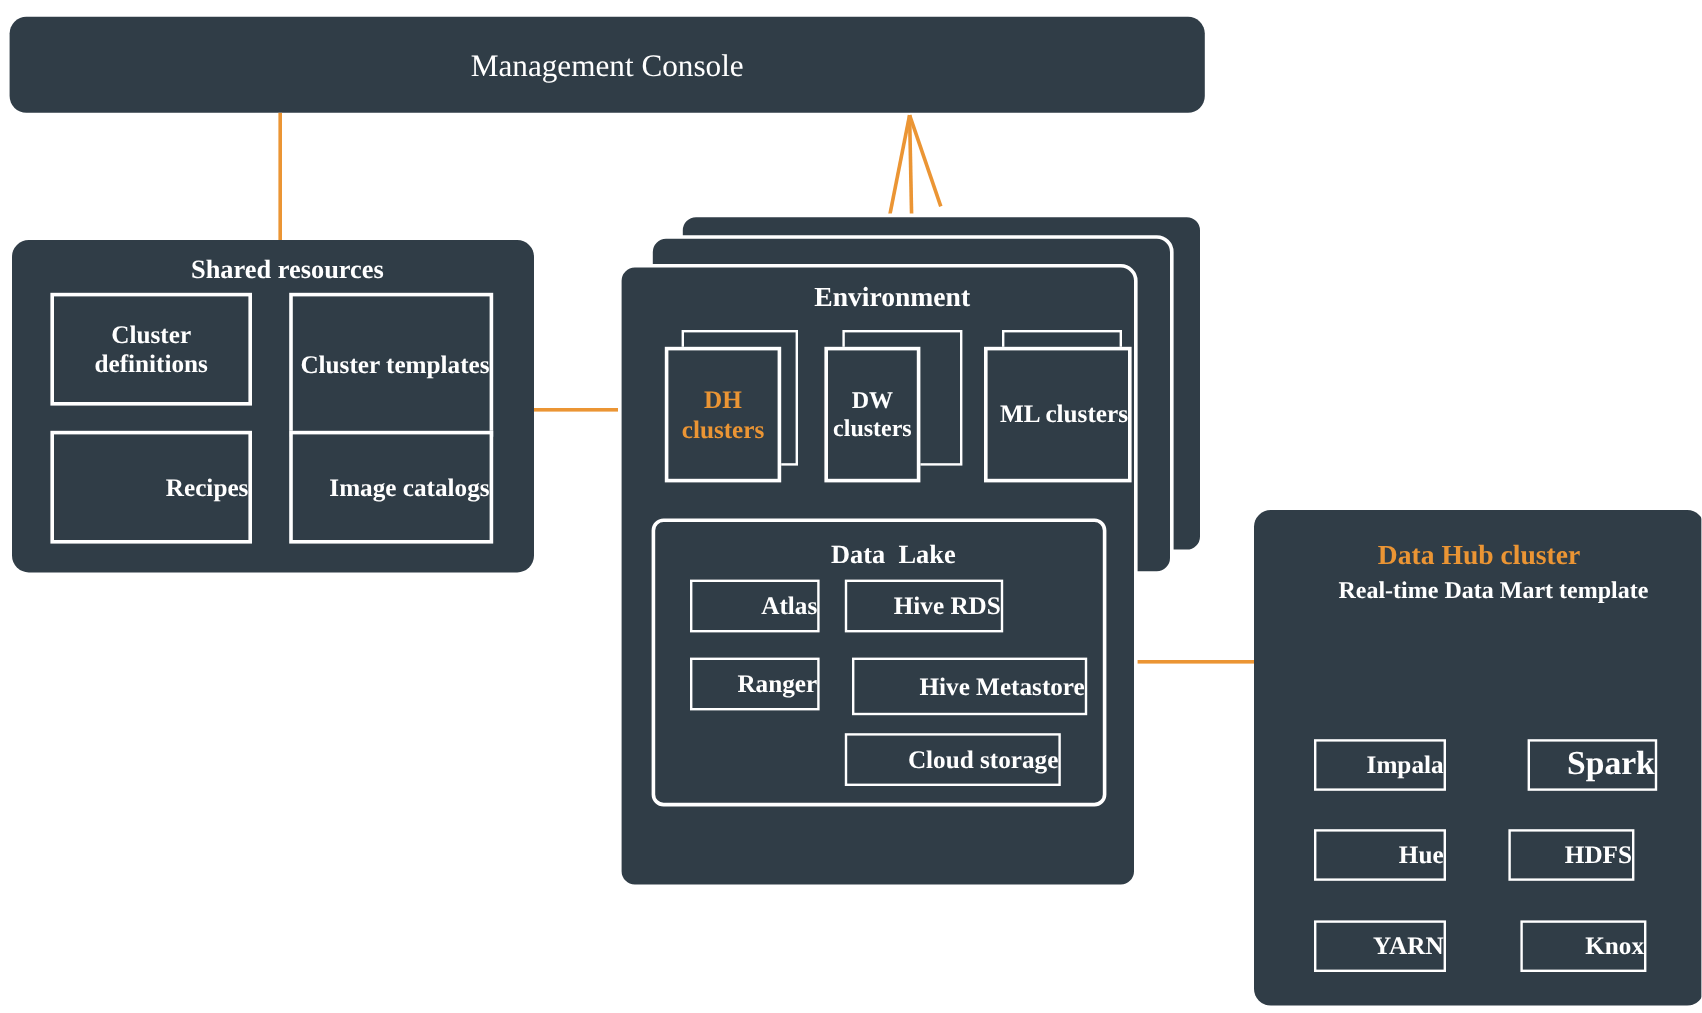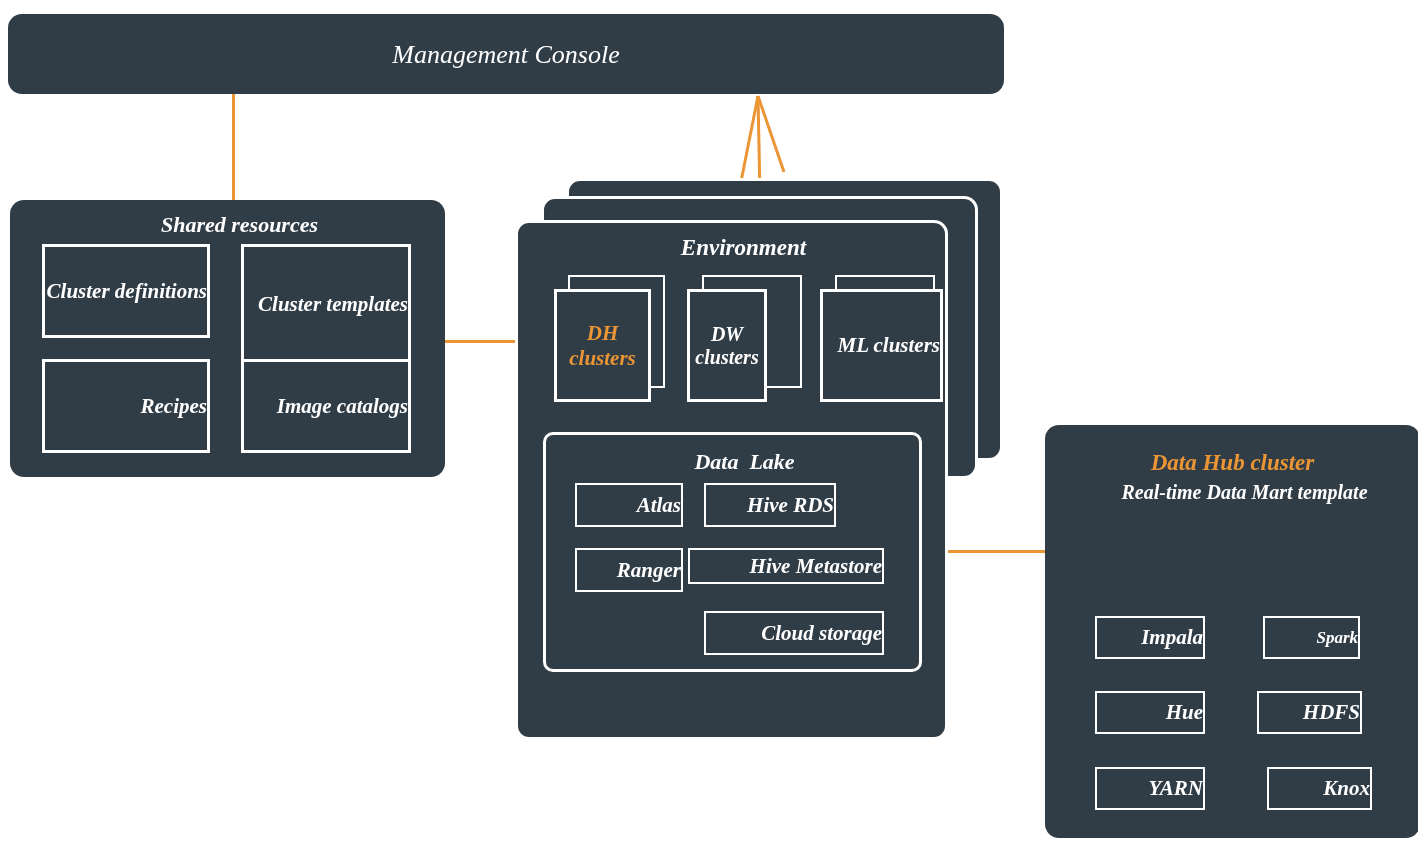--- a/index.html
+++ b/index.html
@@ -16,21 +16,20 @@
     height: 844px;
     background: #ffffff;
     overflow: hidden;
   }
 
   
   .panel {
     position: absolute;
     background: #303d47;
     box-sizing: border-box;
-    font-style: italic;
   }
   .panel-round {
     border-radius: 14px;
   }
   .panel-round-sm {
     border-radius: 10px;
   }
   .outlined {
     border: 3px solid #ffffff;
   }
@@ -195,38 +194,38 @@
 
       <div class="box thin" style="left:29px; top:48px; width:108px; height:44px; font-size:21px;">
         <span>Atlas</span>
       </div>
       <div class="box thin" style="left:158px; top:48px; width:132px; height:44px; font-size:21px;">
         <span>Hive RDS</span>
       </div>
       <div class="box thin" style="left:29px; top:113px; width:108px; height:44px; font-size:21px;">
         <span>Ranger</span>
       </div>
-      <div class="box thin" style="left:142px; top:113px; width:196px; height:36px; font-size:21px;">
+      <div class="box thin" style="left:164px; top:113px; width:196px; height:48px; font-size:21px;">
         <span>Hive Metastore</span>
       </div>
       <div class="box thin" style="left:158px; top:176px; width:180px; height:44px; font-size:21px;">
         <span>Cloud storage</span>
       </div>
     </div>
   </div>
 
   <div class="panel panel-round" style="left:1045px; top:425px; width:375px; height:413px;">
     <div class="title-orange" style="top:25px; font-size:23px;">Data Hub cluster</div>
     <div class="title-bold" style="top:56px; font-size:20px;">Real-time Data Mart template</div>
 
 
     <div class="box thin" style="left:50px; top:191px; width:110px; height:43px; font-size:21px;">
       <span>Impala</span>
     </div>
-    <div class="box thin" style="left:218px; top:191px; width:97px; height:43px; font-size:17px;">
+    <div class="box thin" style="left:228px; top:191px; width:108px; height:43px; font-size:28px;">
       <span>Spark</span>
     </div>
 
     <div class="box thin" style="left:50px; top:266px; width:110px; height:43px; font-size:21px;">
       <span>Hue</span>
     </div>
     <div class="box thin" style="left:212px; top:266px; width:105px; height:43px; font-size:21px;">
       <span>HDFS</span>
     </div>
 

